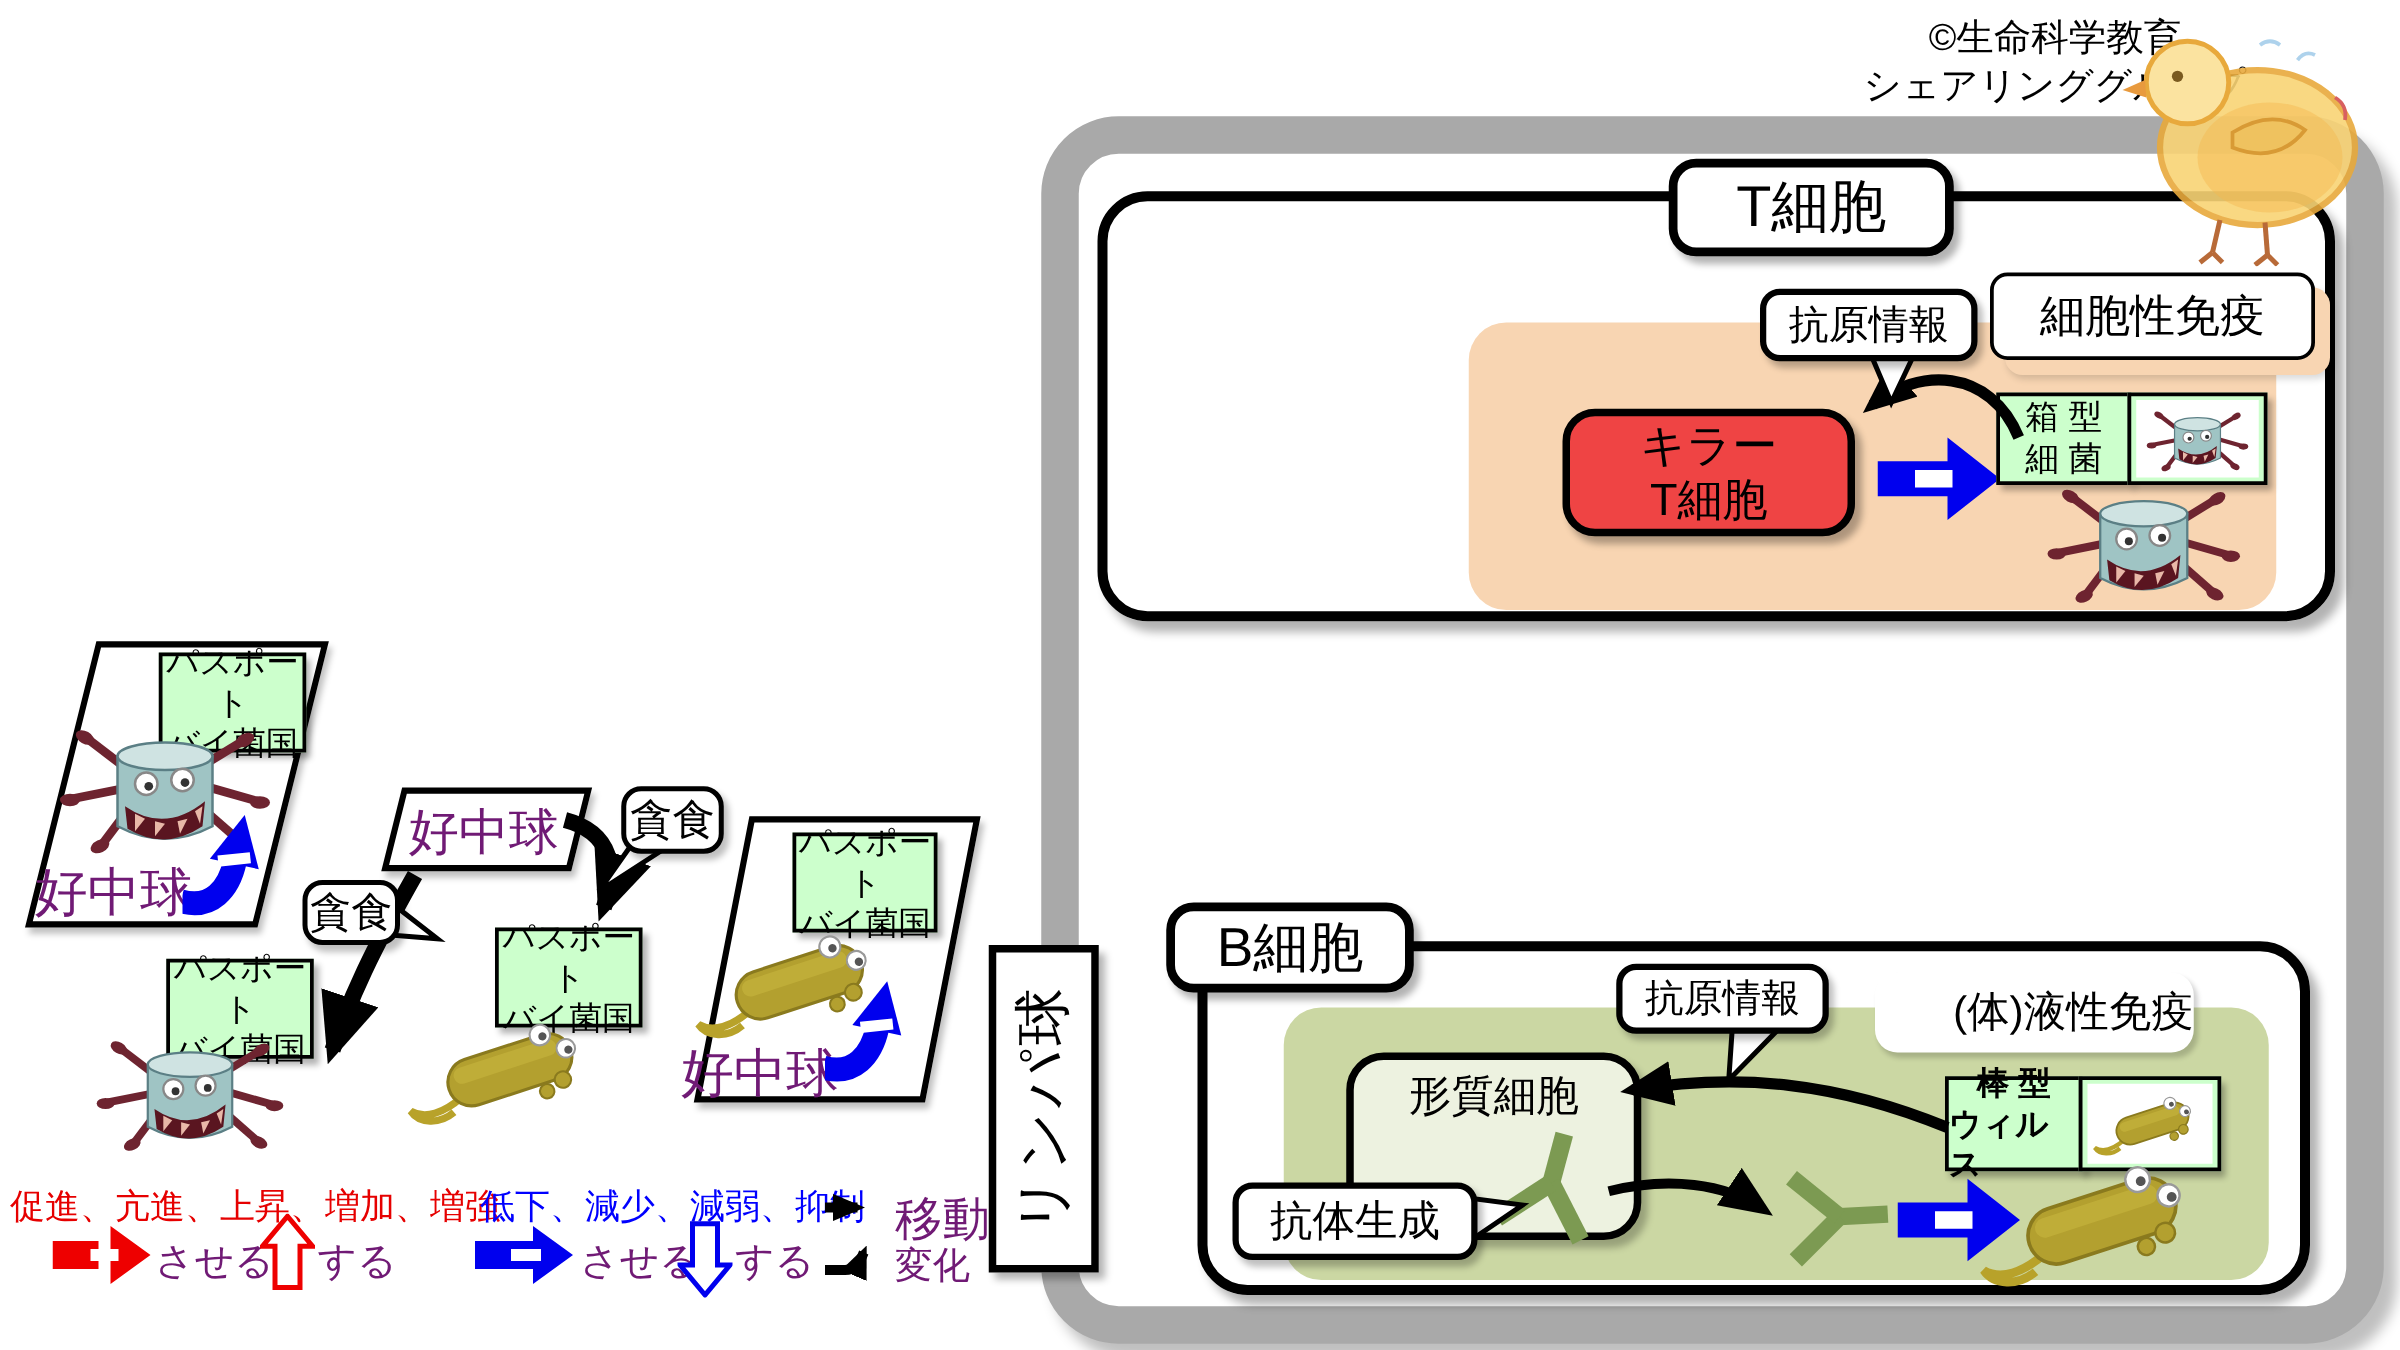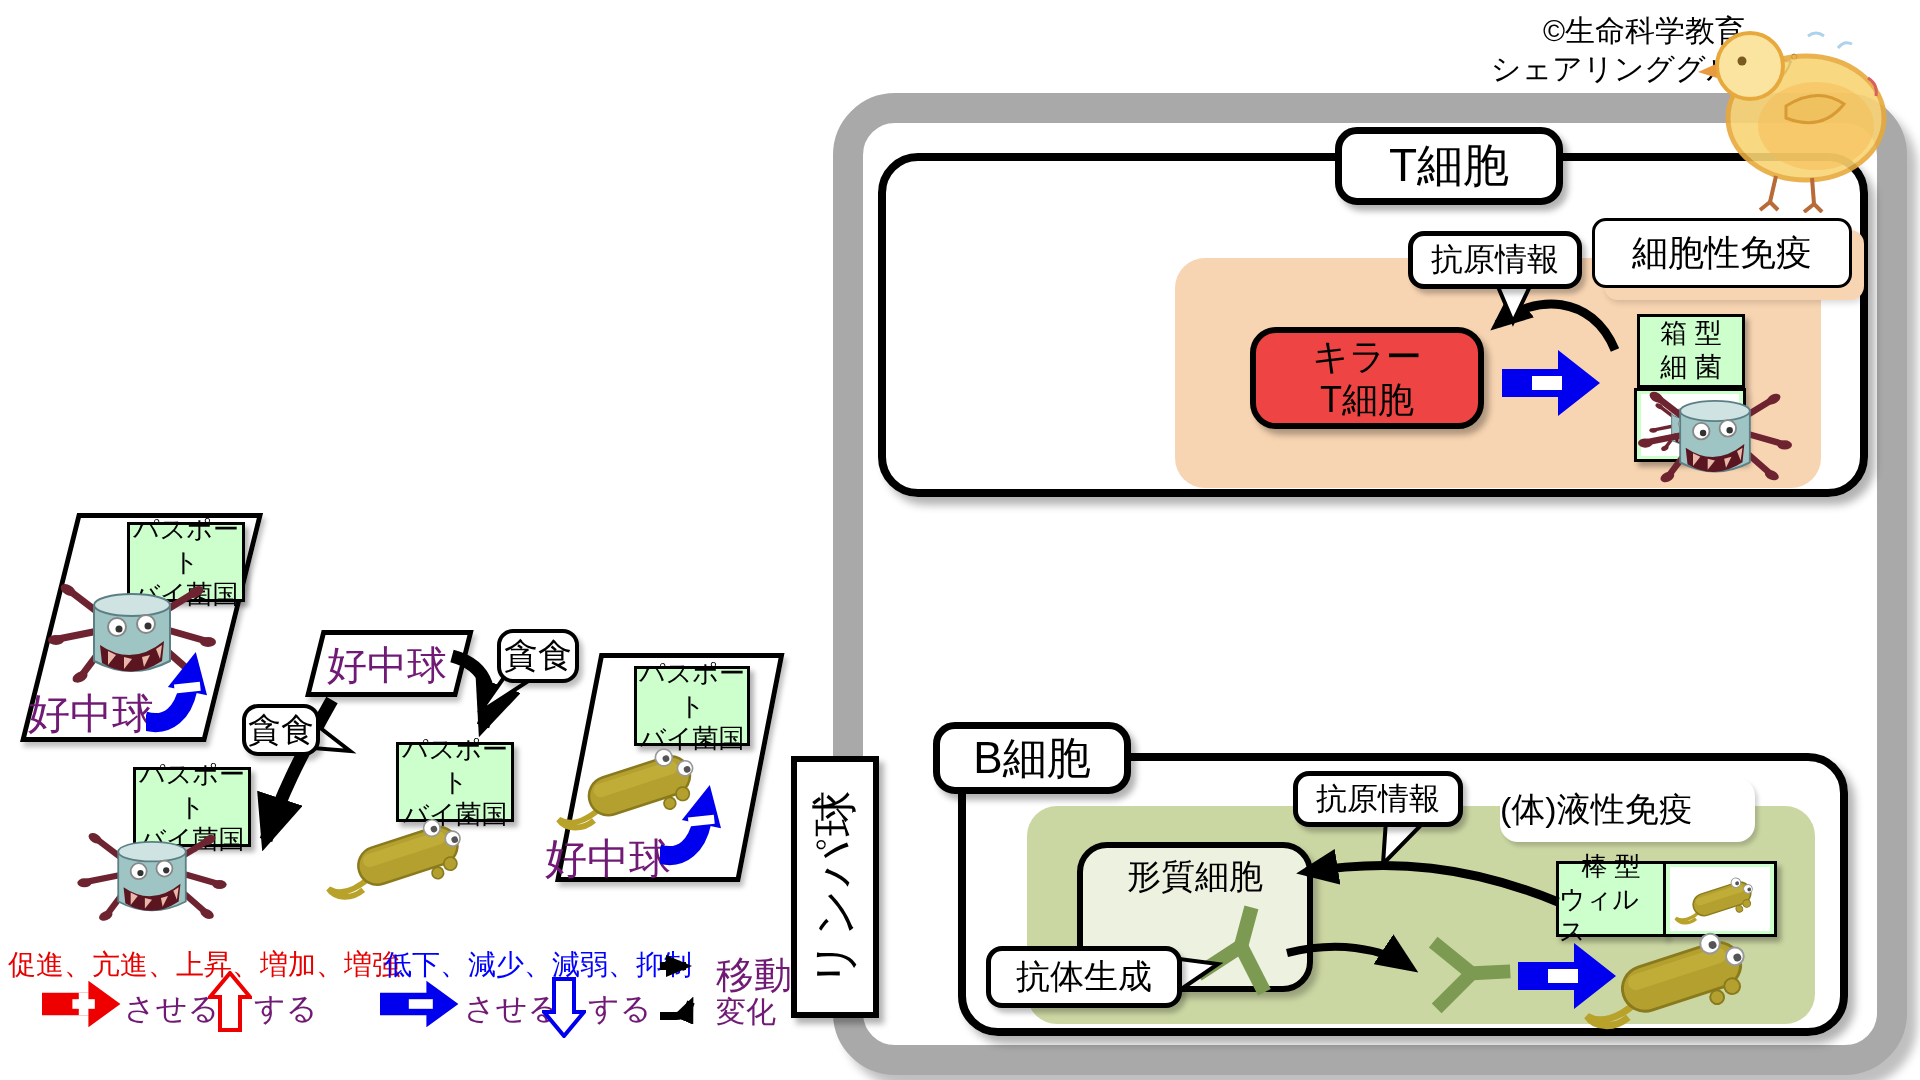--- a/index.html
+++ b/index.html
@@ -61,21 +61,21 @@
     <div>T細胞</div>
   </div>
 
   <div class="abs" style="left:1502px; top:347px; z-index:4;">
     <svg width="100" height="72" viewBox="0 0 100 72">
       <polygon points="0,22 56,22 56,3 98,36 56,69 56,50 0,50" fill="#0000EE"></polygon>
       <rect x="30" y="29" width="30" height="14" fill="#fff"></rect>
     </svg>
   </div>
 
-  <div class="abs cellrow" style="left:1637px; top:314px; z-index:4;flex-direction:column;">
+  <div class="abs cellrow" style="left:1597px; top:314px; z-index:4;">
     <div class="cell" style="width:108px; height:74px; font-size:27px; line-height:1.25;">
       <div>箱 型</div>
       <div>細 菌</div>
     </div>
     <div class="cell imgcell" style="width:112px; height:74px;">
       <div class="inner" style="width:98px; height:62px;">
         <svg width="94" height="58" viewBox="0 0 180 120">
           <g stroke="#6e2430" stroke-width="7" fill="none">
             <path d="M62,48 L28,22"></path>
               <path d="M56,62 L16,70"></path>
@@ -148,21 +148,21 @@
               border-radius:40px; box-shadow:7px 8px 8px rgba(0,0,0,.3); z-index:2;"></div>
 
   <div class="abs" style="left:1027px; top:806px; width:788px; height:218px; background:#CBD7A3;
               border-radius:30px; z-index:3;"></div>
 
   <div class="abs box" style="left:933px; top:722px; width:198px; height:72px; border-width:7px; z-index:4; font-size:44px;text-align:center;">
     <span>B細胞</span>
   </div>
 
   <div class="abs" style="left:1500px; top:778px; width:255px; height:64px; background:#fff; border-radius:18px;
-              display:flex; align-items:center; justify-content:flex-start; font-size:34px;
+              display:flex; align-items:center; justify-content:flex-end; font-size:34px;
               box-shadow:3px 4px 4px rgba(0,0,0,.18); z-index:4;">
     <span>(体)液性免疫</span>
   </div>
 
   <div class="abs" style="left:1077px; top:842px; width:236px; height:150px; background:#EDF2E0; border:6px solid #000;
               border-radius:30px; z-index:4; box-shadow:5px 6px 6px rgba(0,0,0,.25);">
     <div style="text-align:center; padding-top:6px; font-size:34px;">形質細胞</div>
   </div>
 
   <div class="abs" style="left:1192px; top:900px; z-index:5; transform:rotate(195deg);">
@@ -186,21 +186,21 @@
   </div>
 
   <div class="abs" style="left:1518px; top:940px; z-index:5;">
     <svg width="100" height="72" viewBox="0 0 100 72">
       <polygon points="0,22 56,22 56,3 98,36 56,69 56,50 0,50" fill="#0000EE"></polygon>
       <rect x="30" y="29" width="30" height="14" fill="#fff"></rect>
     </svg>
   </div>
 
   <div class="abs cellrow" style="left:1556px; top:861px; z-index:4;">
-    <div class="cell" style="width:110px; height:76px; font-size:26px; line-height:1.25;">
+    <div class="cell" style="width:110px; height:76px; font-size:26px; line-height:1.25;font-weight:bold;">
       <div>棒 型</div>
       <div>ウィルス</div>
     </div>
     <div class="cell imgcell" style="width:114px; height:76px;">
       <div class="inner" style="width:100px; height:64px;">
         <svg width="96" height="58" viewBox="0 0 200 120">
           <path d="M58,86 C40,102 22,108 8,100 C16,112 36,113 50,101" fill="none" stroke="#b8a22a" stroke-width="7"></path>
           <g transform="rotate(-18 100 60)">
             <rect x="42" y="38" width="124" height="46" rx="23" fill="#b3a02f" stroke="#8a7a1e" stroke-width="3"></rect>
             <rect x="50" y="44" width="104" height="16" rx="8" fill="#c4b23c" opacity=".7"></rect>

